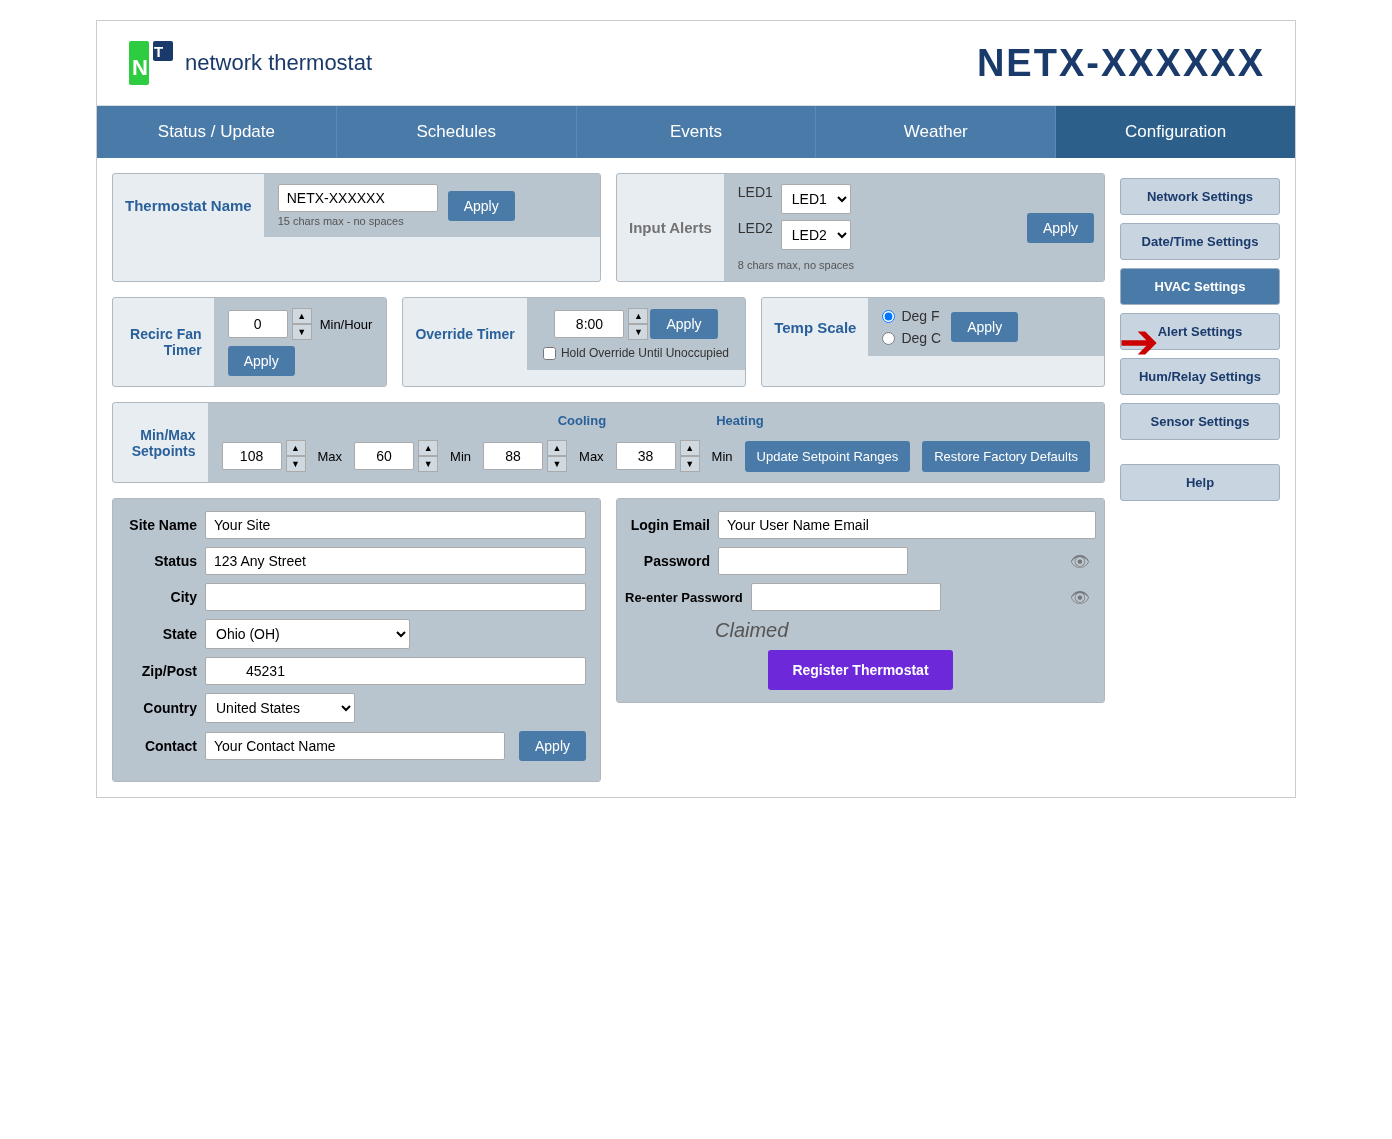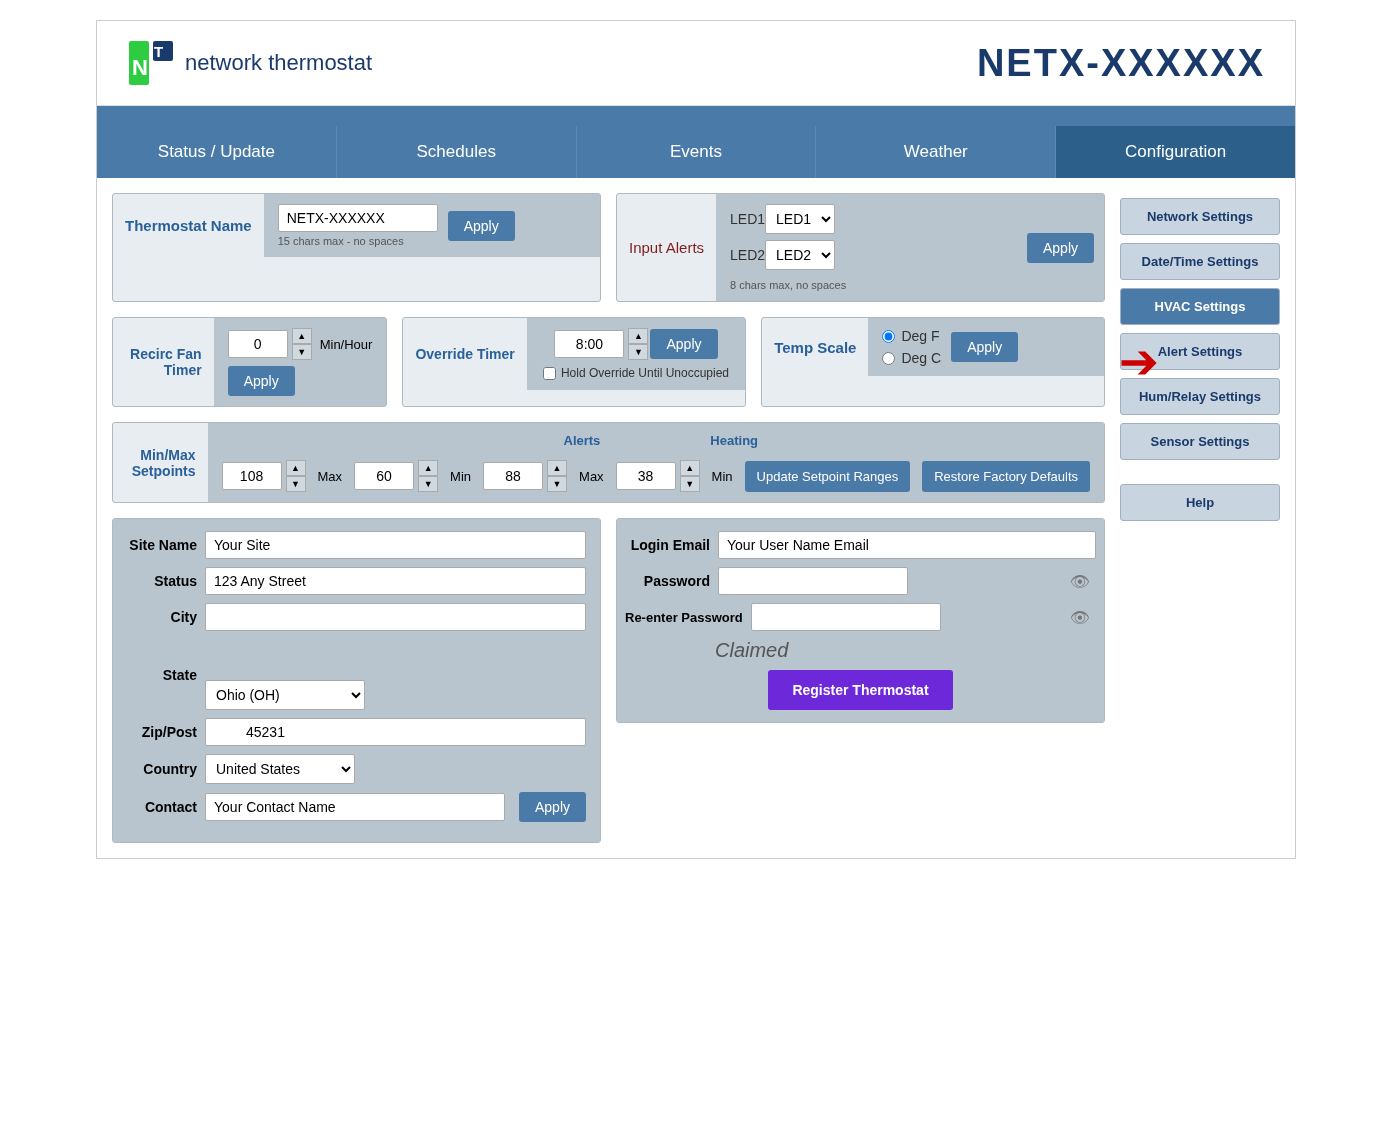--- a/index.html
+++ b/index.html
@@ -52,21 +52,20 @@
       background: #4a7aa7;
     }
     .nav-item {
       flex: 1;
       text-align: center;
       padding: 16px 10px;
       color: #fff;
       font-size: 17px;
       cursor: pointer;
       border-right: 1px solid #5a8ab7;
-      margin-top: 20px;
     }
     .nav-item:last-child { border-right: none; }
     .nav-item.active {
       background: #2c5f8a;
     }
 
     
     .main-content {
       display: flex;
       padding: 15px;
@@ -237,22 +236,22 @@
     }
 
     
     .alerts-inner {
       display: flex;
       flex-direction: column;
       gap: 6px;
     }
     .alert-row {
       display: flex;
-      align-items: center;
-      gap: 0;
+      align-items: flex-start;
+      gap: 8px;
     }
     .alert-label {
       font-size: 14px;
       color: #333;
       min-width: 35px;
     }
     .setpoints-heading {
       color: #2a6099;
       font-size: 13px;
       font-weight: bold;
@@ -364,21 +363,21 @@
                 <span class="hint-text">15 chars max - no spaces</span>
               </div>
               <button class="btn-apply">Apply</button>
             </div>
           </div>
         </div>
 
         <div class="panel" style="flex:1">
           <div class="panel-row">
             <div class="panel-label">
-              <span style="color:#7f1d1d;font-weight:normal;">Input Alerts</span>
+              <span style="color:#737373;font-weight:bold;">Input Alerts</span>
             </div>
             <div class="panel-content" style="flex-direction:column;align-items:flex-start;">
               <div class="alerts-inner">
                 <div class="alert-row">
                   <span class="alert-label">LED1</span>
                   <select>
                     <option>LED1</option>
                     <option>LED2</option>
                     <option>None</option>
                   </select>
@@ -475,21 +474,21 @@
       </div>
 
       <div class="panel">
         <div class="panel-row">
           <div class="panel-label">
             <span style="color:#2a6099;font-weight:bold;font-size:14px;">Min/Max Setpoints</span>
           </div>
           <div class="panel-content" style="flex-direction:column;gap:8px;">
 
             <div style="display:flex;gap:80px;padding-left:10px;">
-              <span class="setpoints-heading">Alerts</span>
+              <span class="setpoints-heading">Cooling</span>
               <span class="setpoints-heading" style="margin-left:30px;">Heating</span>
             </div>
             <div style="display:flex;align-items:center;gap:12px;">
 
               <div class="spinner-group">
                 <input type="text" class="spinner-input" value="108" style="">
                 <div class="spinner-btns">
                   <button class="spinner-btn">▲</button>
                   <button class="spinner-btn">▼</button>
                 </div>
@@ -541,21 +540,21 @@
             <div class="site-field">
               <span class="site-field-label">Status</span>
               <input type="text" style="width: 220px;" value="123 Any Street">
             </div>
             <div class="site-field">
               <span class="site-field-label">City</span>
               <input type="text" style="width: 220px;">
             </div>
             <div class="site-field">
               <span class="site-field-label">State</span>
-              <select style="width:160px;margin-top:41px;">
+              <select style="width:205px;">
                 <option>Ohio (OH)</option>
                 <option>Alabama (AL)</option>
                 <option>California (CA)</option>
               </select>
             </div>
             <div class="site-field">
               <span class="site-field-label">Zip/Post</span>
               <input type="text" style="width: 80px; padding-left: 40px;" value="45231">
             </div>
             <div class="site-field">

